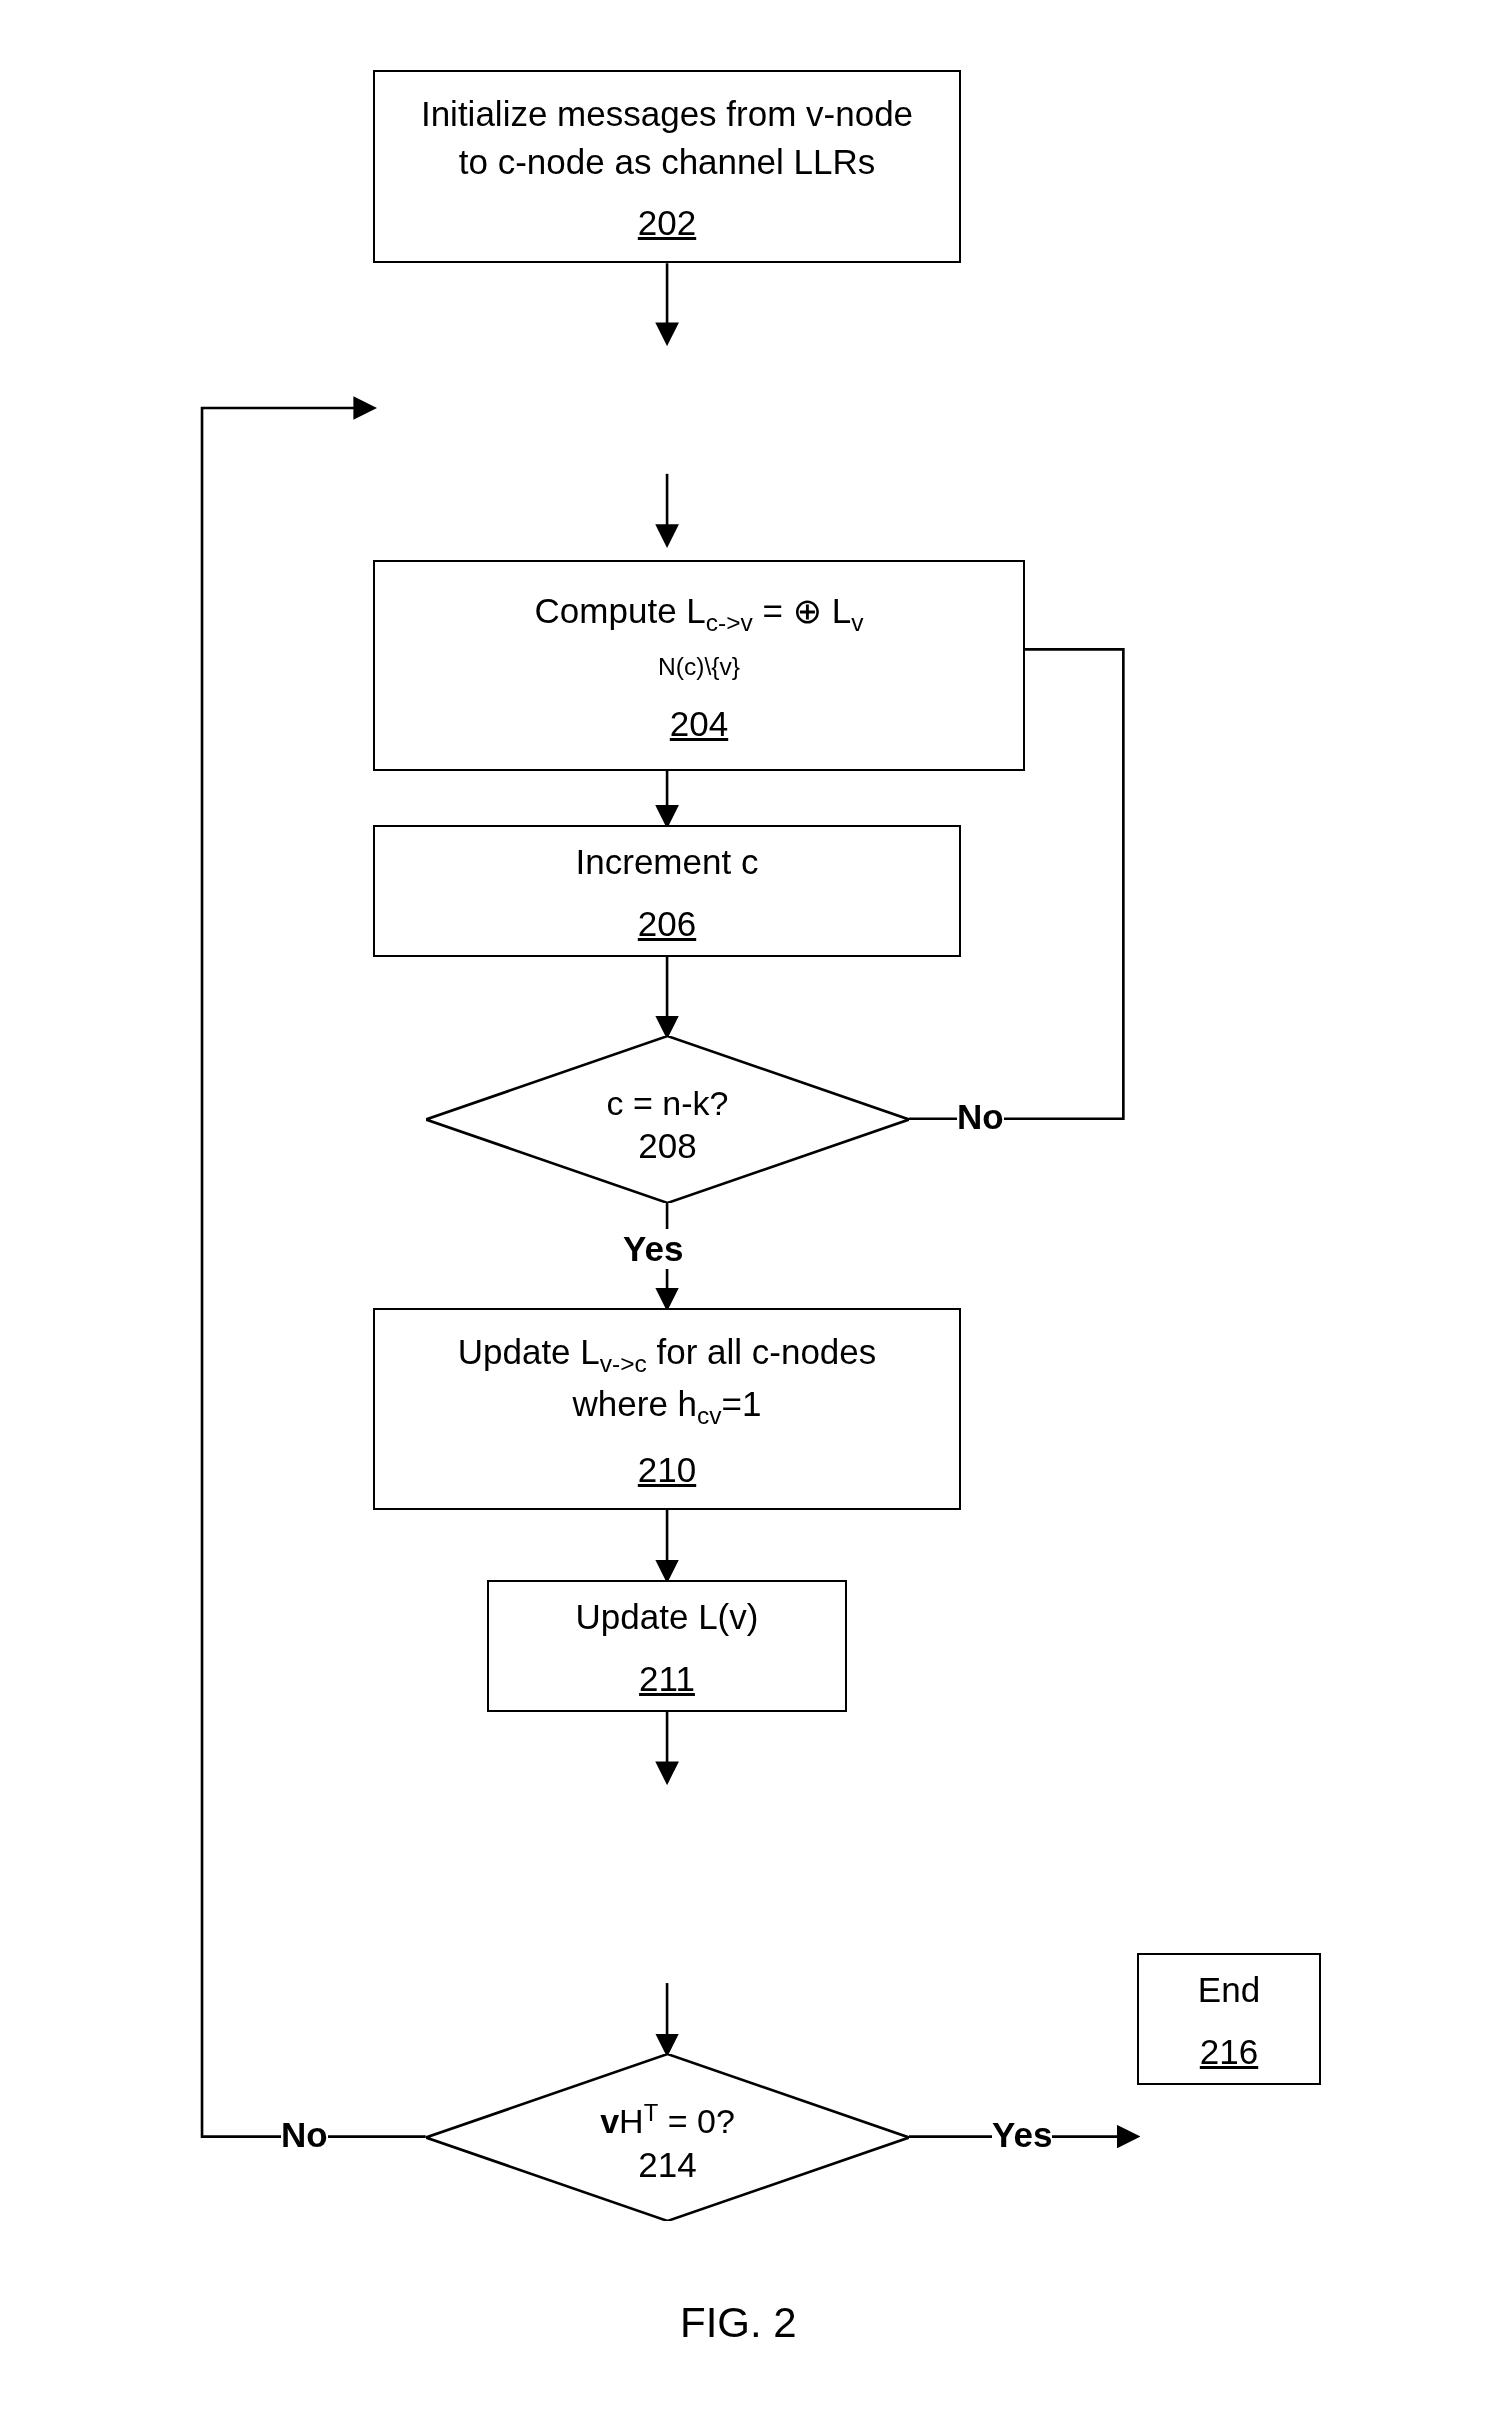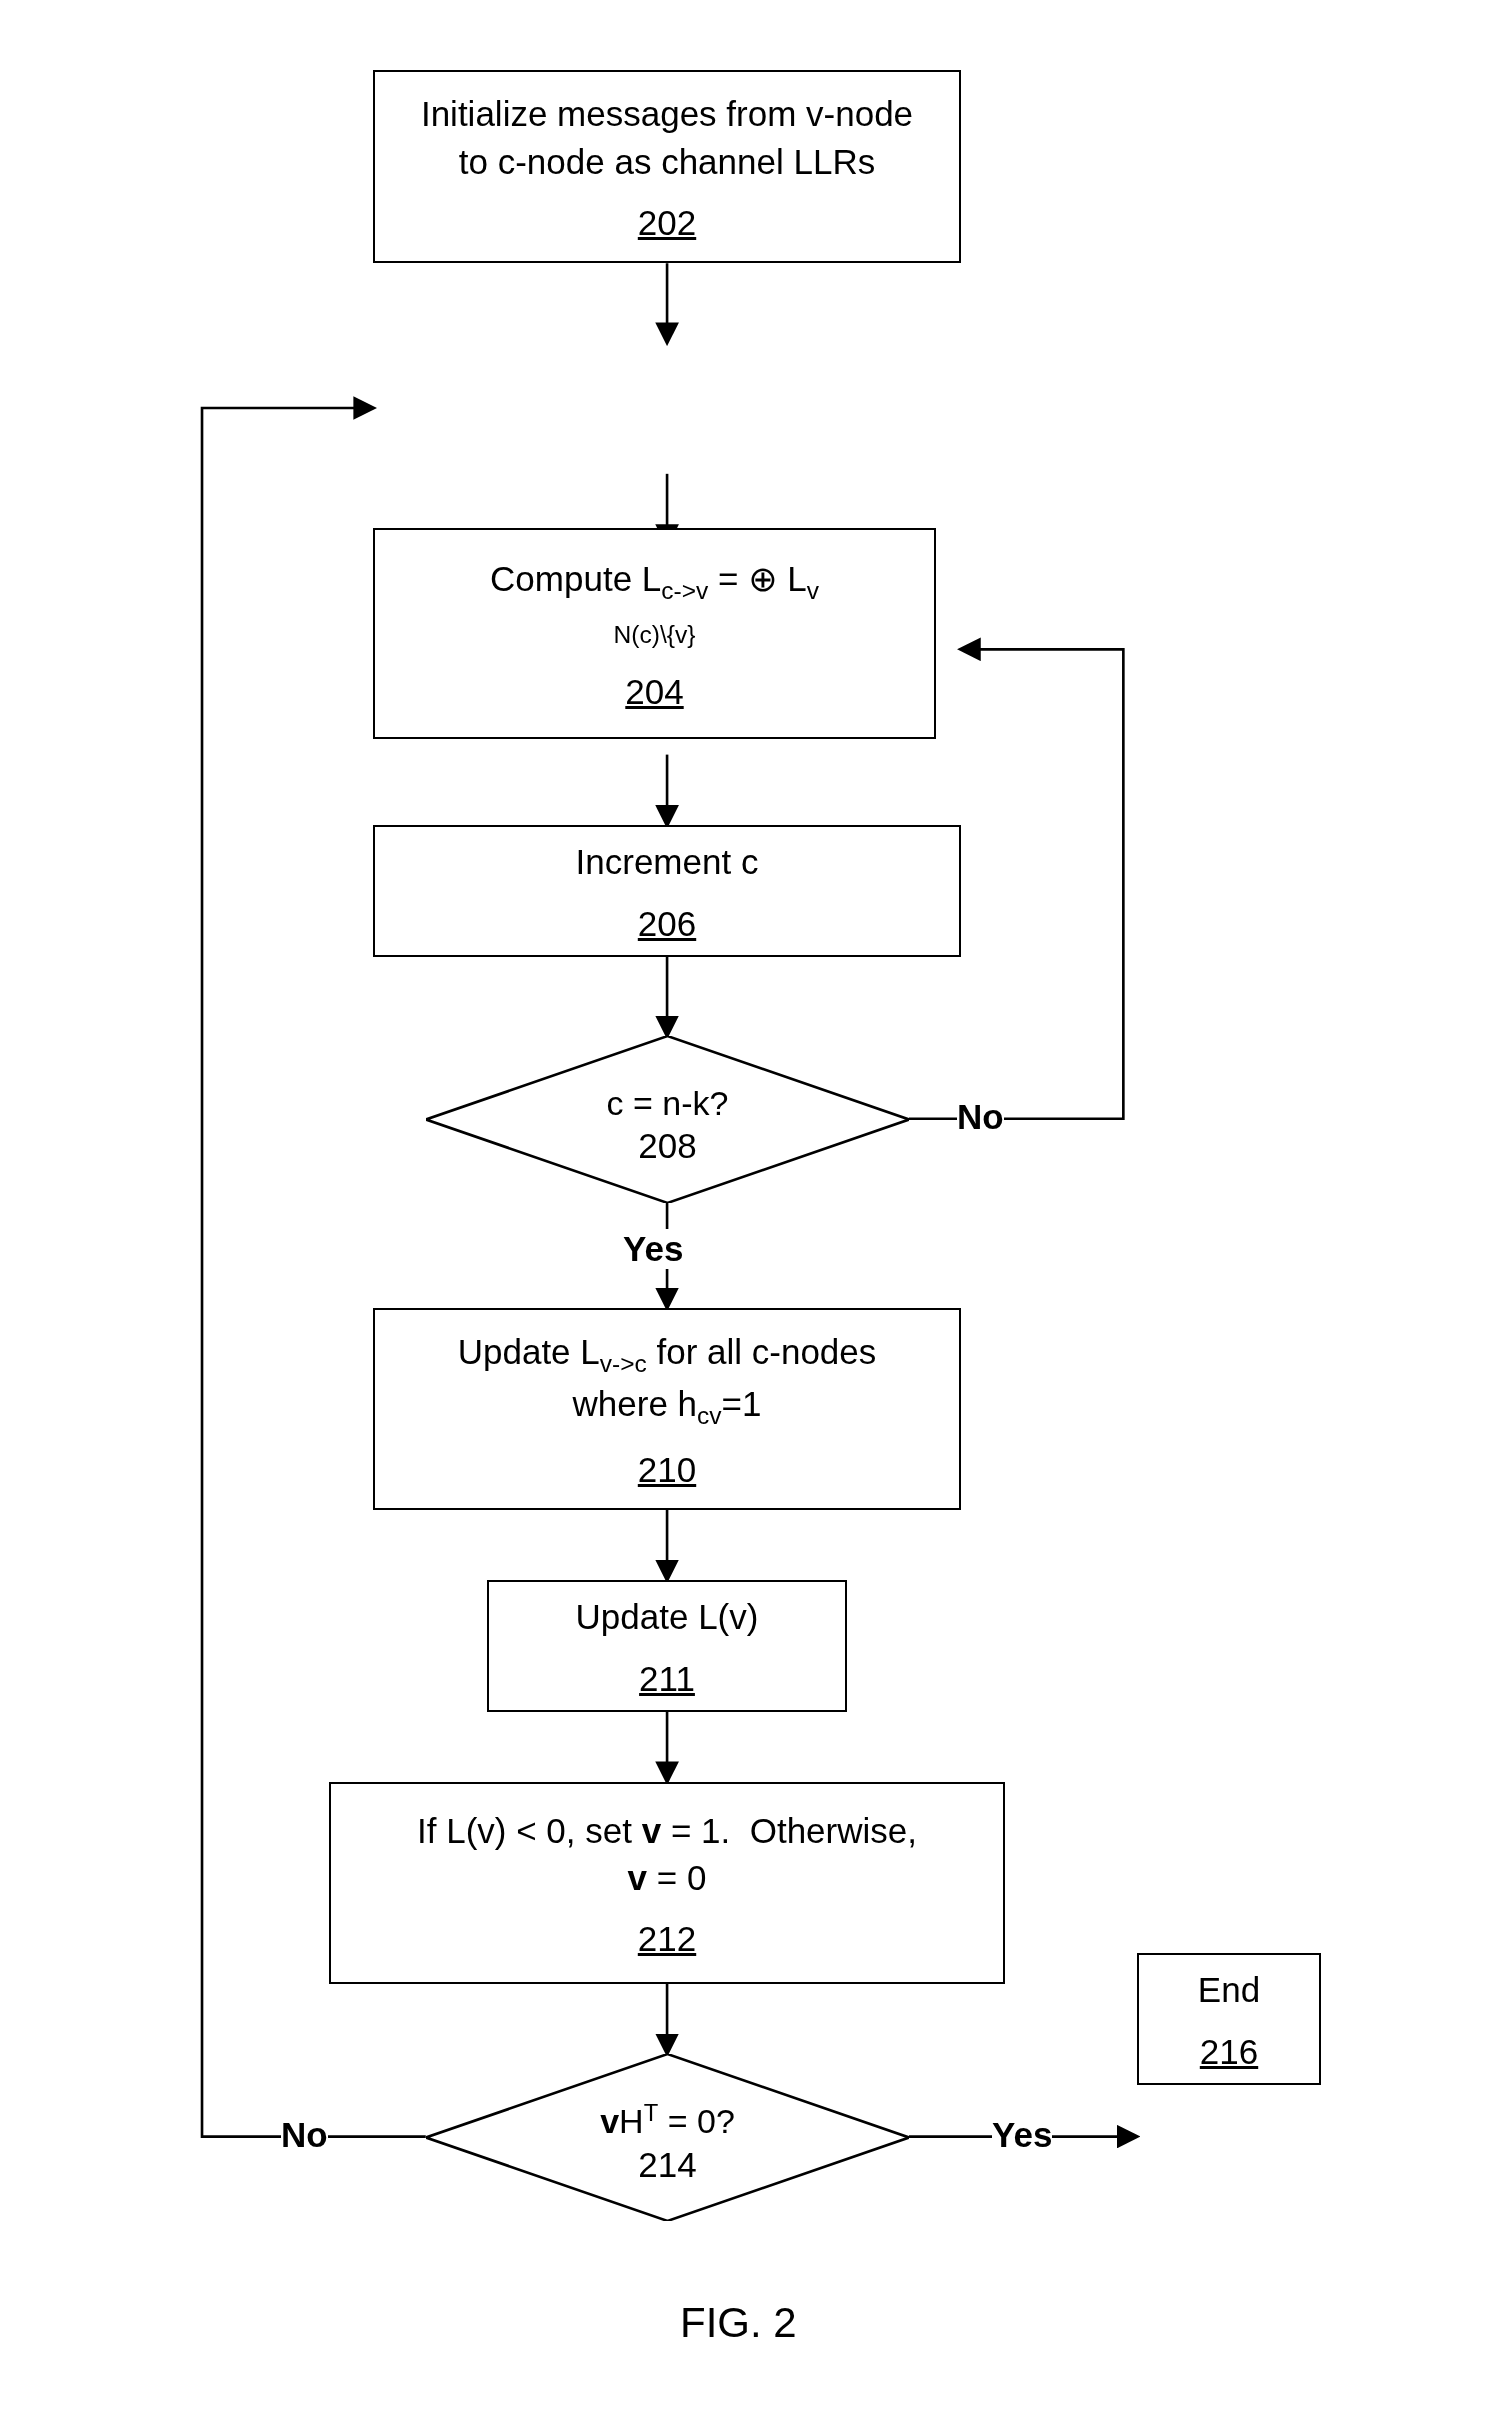--- a/index.html
+++ b/index.html
@@ -100,21 +100,21 @@
       <path d="M 485 2435 L 230 2435 L 230 465 L 425 465" marker-end="url(#ah)"></path>
     </g>
   </svg>
 
   <div class="box" style="left:373px;top:70px;width:588px;height:193px">
     <div class="label">Initialize messages from v-node<br>to c-node as channel LLRs</div>
     <div class="ref">202</div>
   </div>
 
 
-  <div class="box" style="left:373px;top:528px;width:563px;height:211px">
+  <div class="box" style="left:373px;top:560px;width:652px;height:211px">
     <div class="label">Compute L<sub>c-&gt;v</sub> = ⊕ L<sub>v</sub><br><span style="font-size:24.6px">N(c)\{v}</span></div>
     <div class="ref">204</div>
   </div>
 
   <div class="box" style="left:373px;top:825px;width:588px;height:132px">
     <div class="label">Increment c</div>
     <div class="ref">206</div>
   </div>
 
   <div class="diamond" style="left:426px;top:1036px;width:483px;height:167px">
@@ -130,24 +130,20 @@
   <div class="box" style="left:373px;top:1308px;width:588px;height:202px">
     <div class="label">Update L<sub>v-&gt;c</sub> for all c-nodes<br>where h<sub>cv</sub>=1</div>
     <div class="ref">210</div>
   </div>
 
   <div class="box" style="left:487px;top:1580px;width:360px;height:132px">
     <div class="label">Update L(v)</div>
     <div class="ref">211</div>
   </div>
 
-  <div class="box" style="left:329px;top:1782px;width:676px;height:202px">
-    <div class="label">If L(v) &lt; 0, set <span class="bold">v</span> = 1.&nbsp;&nbsp;Otherwise,<br><span class="bold">v</span> = 0</div>
-    <div class="ref">212</div>
-  </div>
 
   <div class="diamond" style="left:426px;top:2054px;width:483px;height:167px">
     <svg width="483" height="167" style="position:absolute;left:0;top:0" viewBox="0 0 550 190">
       <polygon points="275,0 550,95 275,190 0,95" fill="#fff" stroke="#000" stroke-width="3"></polygon>
     </svg>
     <div class="diamond-inner">
       <div class="label"><span class="bold">v</span>H<sup>T</sup> = 0?</div>
       <div class="ref">214</div>
     </div>
   </div>

